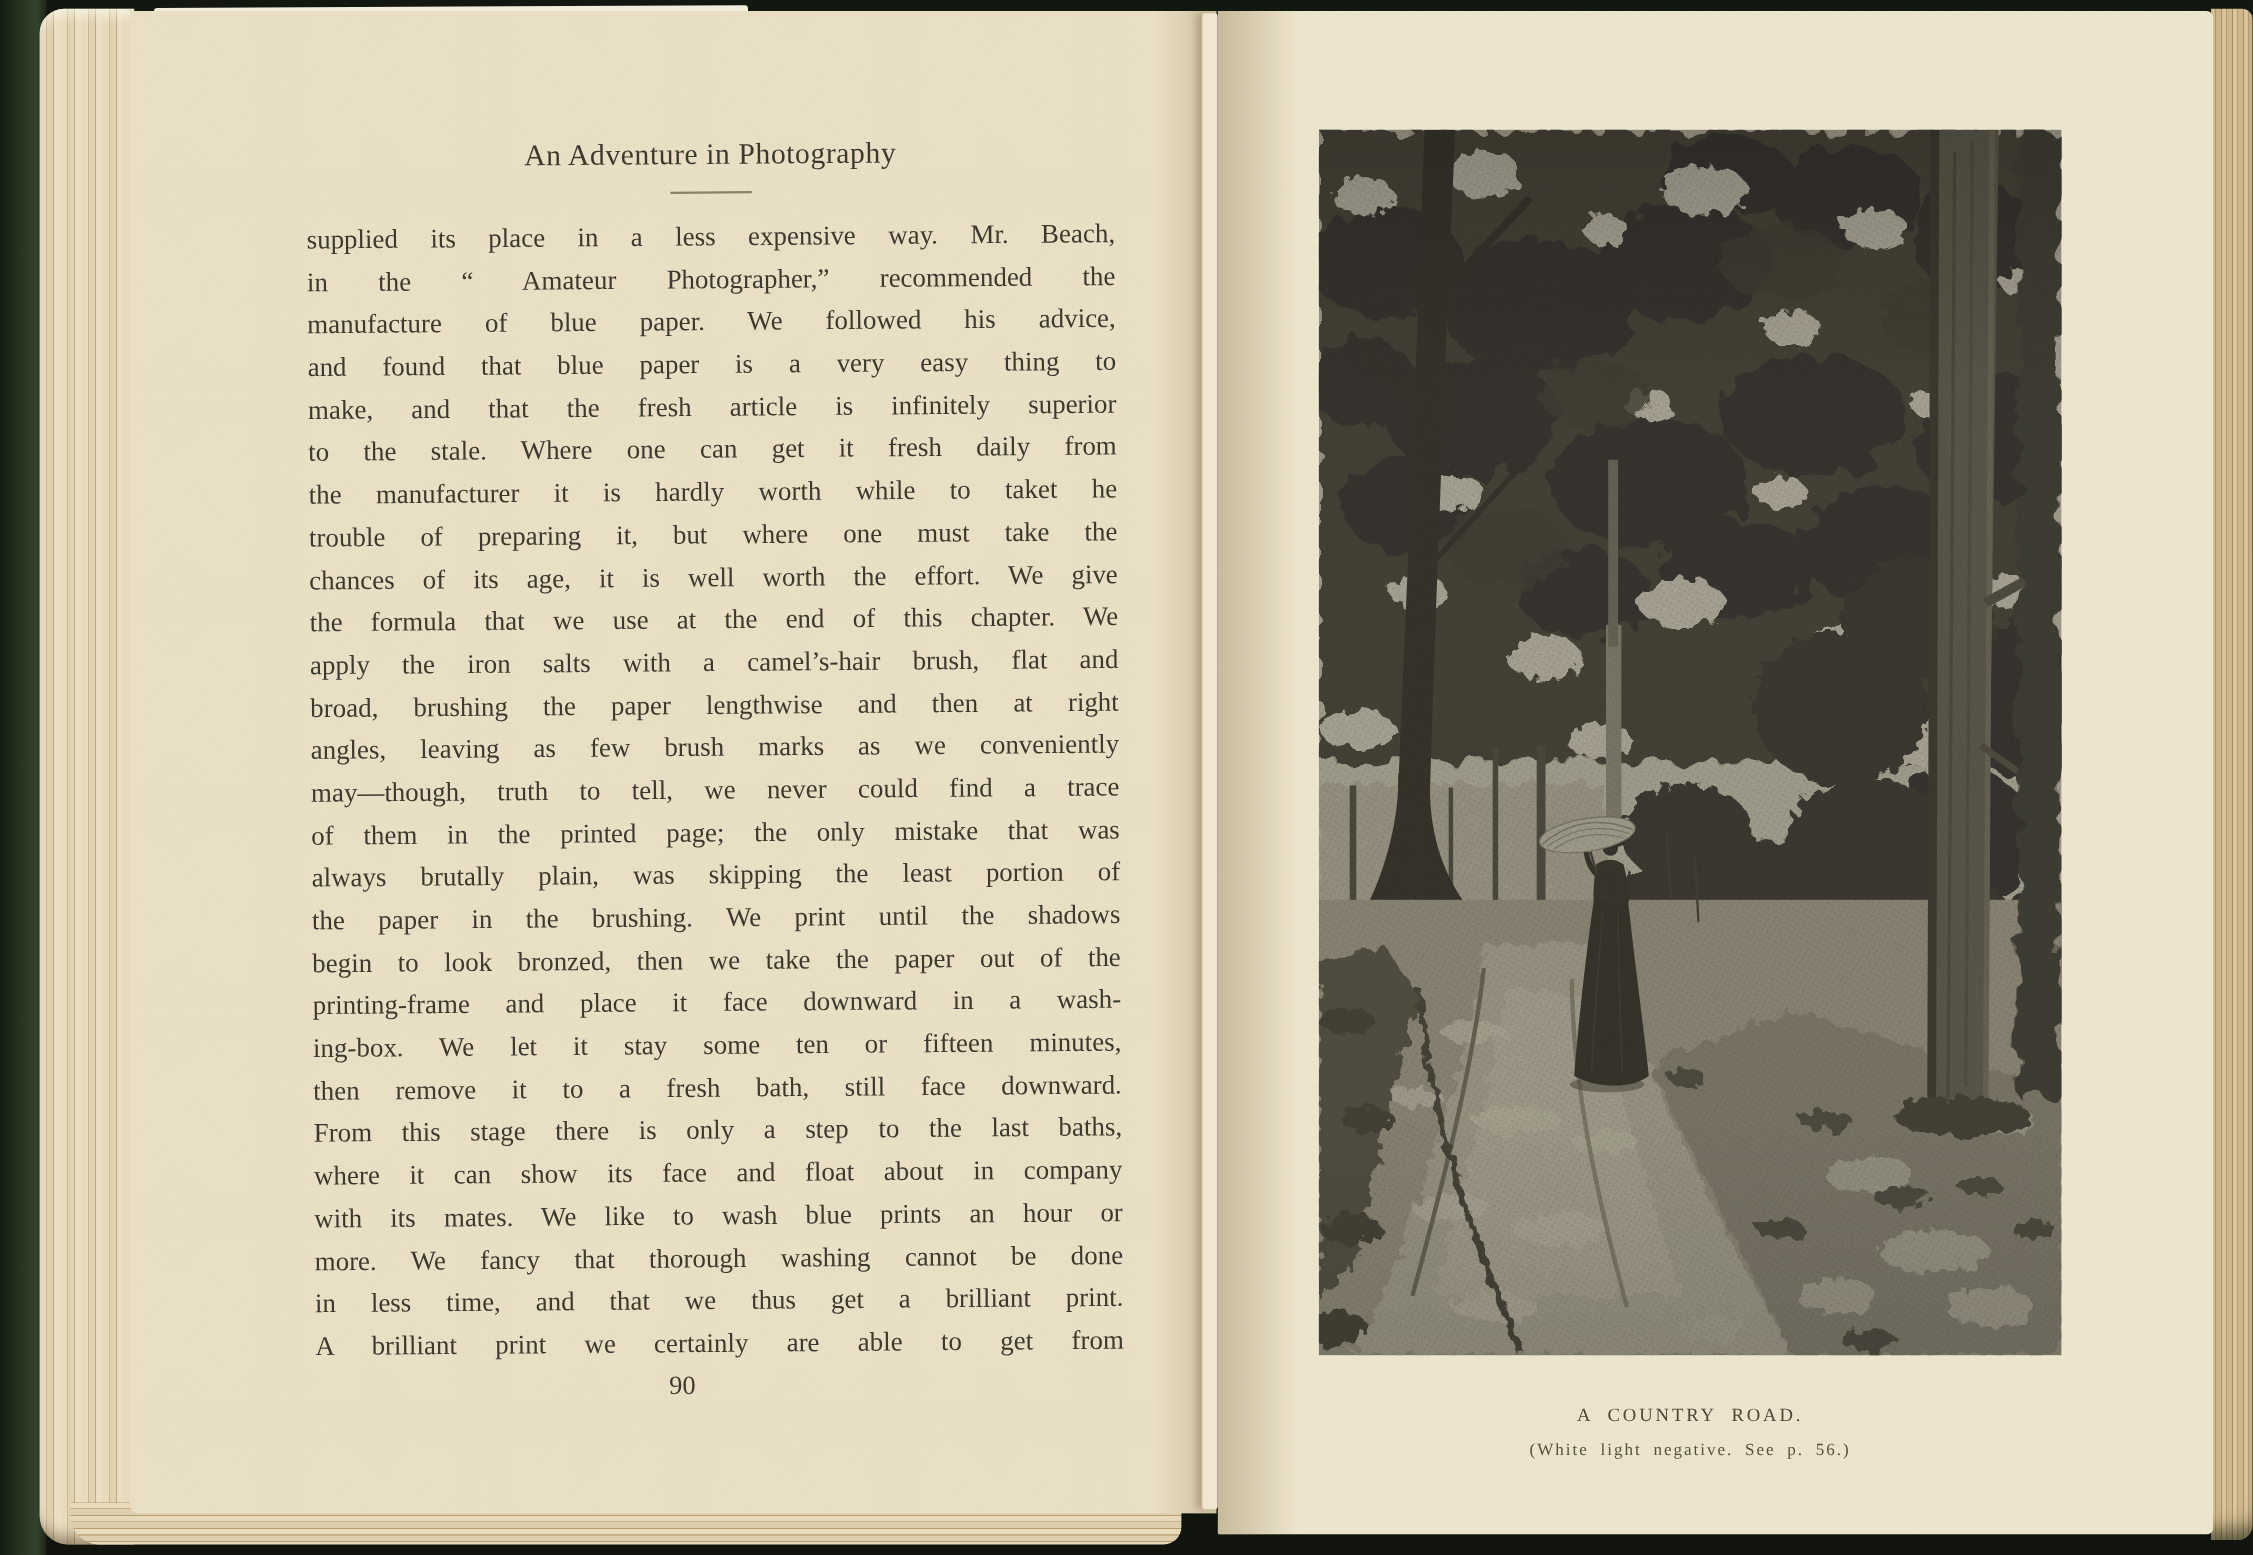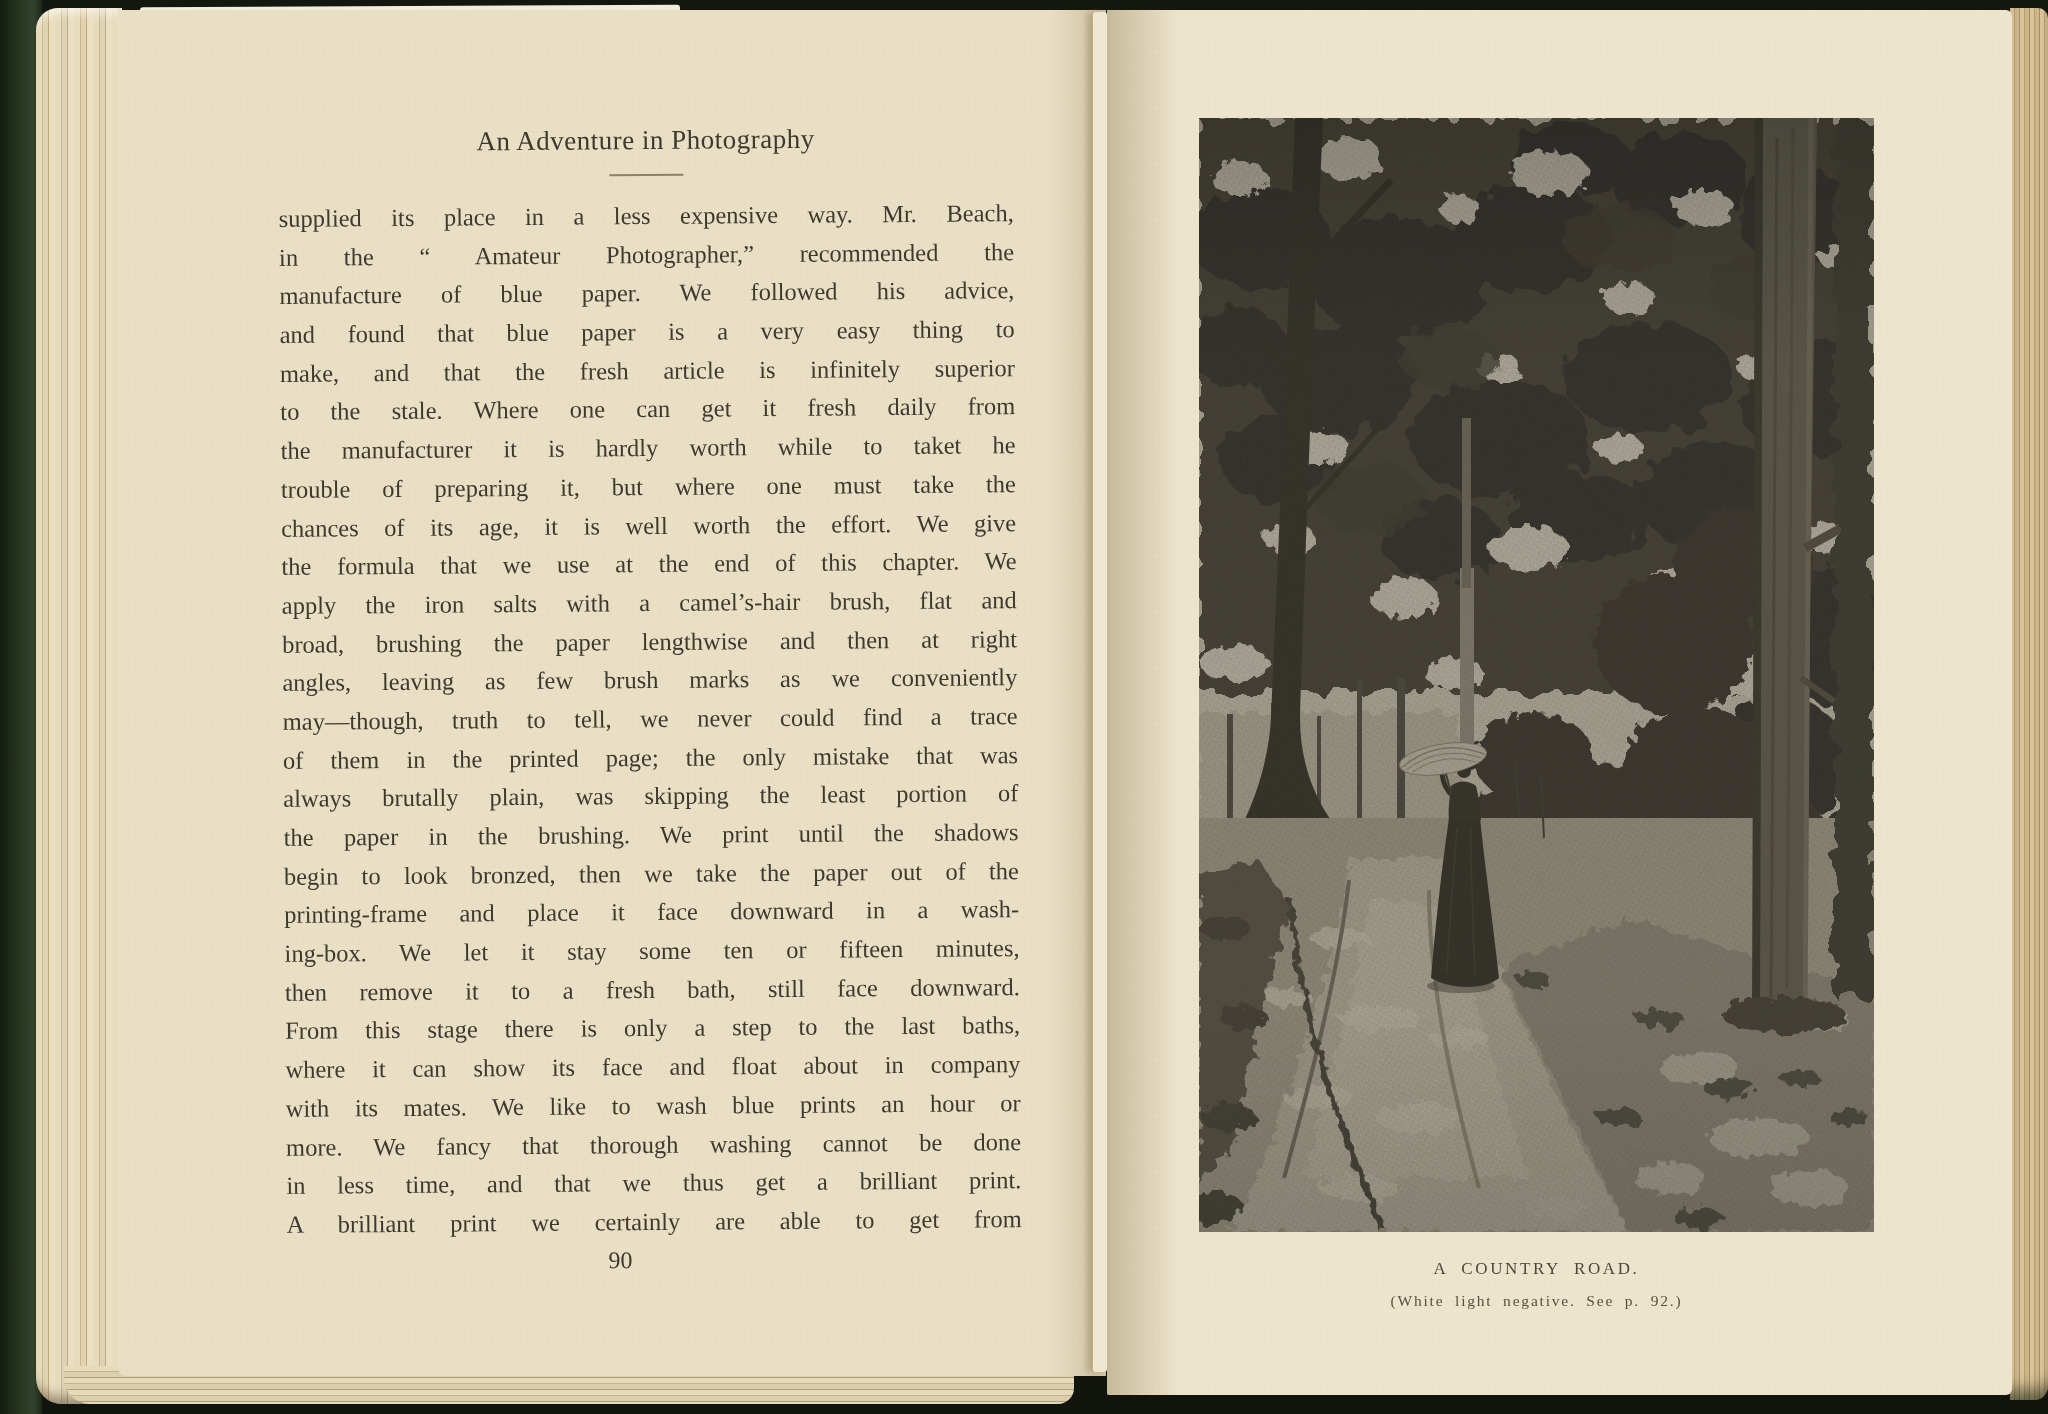--- a/index.html
+++ b/index.html
@@ -39,21 +39,21 @@
   .header-rule{width:74px;height:0;border-top:2px solid #8b8166;margin:16px auto 0;}
   .body-lines{margin-top:21px;font-size:24.5px;word-spacing:2.5px;}
   .text-line{height:38.7px;line-height:38.7px;text-align:justify;text-align-last:justify;white-space:nowrap;
     overflow:visible;}
   .folio{margin-top:5px;width:735px;box-sizing:border-box;padding-right:68px;text-align:center;
     font-size:24px;color:#3e392f;}
   
   .plate{position:absolute;left:92px;top:108px;width:675px;height:1114px;}
   .plate svg{display:block;width:675px;height:1114px;}
   .caption-block{position:absolute;left:92px;top:1222px;width:675px;text-align:center;color:#4e4639;}
-  .plate-caption{margin-top:27px;font-size:17px;letter-spacing:2.6px;word-spacing:7px;}
+  .plate-caption{margin-top:45px;font-size:17px;letter-spacing:2.6px;word-spacing:7px;}
   .plate-note{margin-top:13px;font-size:15.5px;letter-spacing:1.8px;word-spacing:5px;color:#57503f;}
 </style>
 </head>
 <body>
 
 <div class="stage">
 
   <div class="cover-spine"></div>
   <div class="page-stack-left"></div>
   <div class="page-stack-bottom"></div>
@@ -299,17 +299,17 @@
 
         <rect x="0" y="0" width="675" height="1114" fill="url(#ht)" opacity=".10"></rect>
         <rect x="0" y="0" width="675" height="1114" filter="url(#grainF)" opacity=".35"></rect>
         <rect x="0" y="0" width="675" height="1114" fill="url(#vign)"></rect>
         <rect x="0" y="0" width="675" height="1114" fill="#6b5f46" opacity=".05"></rect>
       </svg>
     </div>
 
     <div class="caption-block">
       <div class="plate-caption">A COUNTRY ROAD.</div>
-      <div class="plate-note">(White light negative.  See p. 92.)</div>
+      <div class="plate-note">(White light negative.  See p. 56.)</div>
     </div>
   </div>
 
 </div>
 
 </body></html>

